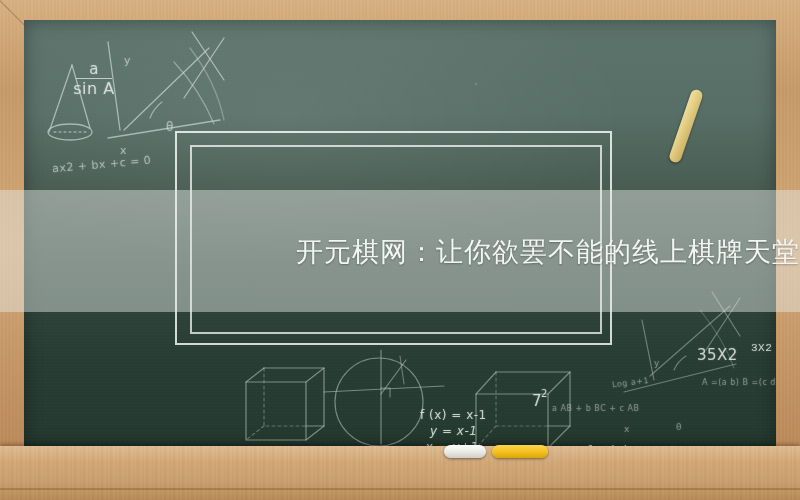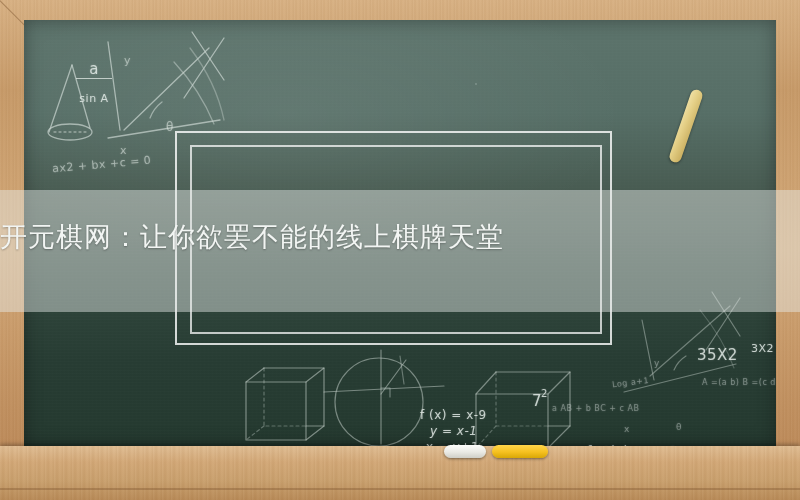--- a/index.html
+++ b/index.html
@@ -92,22 +92,22 @@
   .title-band {
     position: absolute;
     left: 0; right: 0;
     top: 190px; height: 122px;
     background: rgba(232,236,234,0.46);
     backdrop-filter: blur(0.5px);
   }
   .title-text {
     position: absolute;
     left: 0; right: 0;
-    top: 217px;
-    text-align: left;
+    top: 232px;
+    text-align: right;
     font-family: "DejaVu Sans", "Liberation Sans", sans-serif;
     font-size: 27px;
     line-height: 40px;
     letter-spacing: 1px;
     color: #f2f5f3;
     text-shadow: 0 1px 2px rgba(0,0,0,0.30);
   }
 
   
   .chalk-stick {
@@ -231,43 +231,43 @@
           <path d="M 626 356 L 706 286"></path>
           <path d="M 688 272 L 716 316"></path>
           <path d="M 716 278 L 682 330"></path>
           <path d="M 650 350 A 30 30 0 0 1 662 336"></path>
           <path d="M 676 290 Q 700 320 710 348" opacity="0.6"></path>
         </g>
       </svg>
 
       <div class="ctext" style="left:52px; top:40px; font-size:15px; text-align:center; width:36px;">a</div>
       <div style="position:absolute; left:52px; top:58px; width:36px; height:1px; background:rgba(233,240,236,0.72);"></div>
-      <div class="ctext" style="left:48px; top:72px; font-size:11px; text-align:center; width:44px;">sin A</div>
+      <div class="ctext" style="left:48px; top:59px; font-size:16px; text-align:center; width:44px;">sin A</div>
 
       <div class="ctext dim" style="left:28px; top:138px; font-size:11px; transform:rotate(-5deg);">ax2 + bx +c = 0</div>
 
       <div class="ctext dim" style="left:100px; top:34px; font-size:11px;">y</div>
       <div class="ctext dim" style="left:96px; top:124px; font-size:11px;">x</div>
       <div class="ctext dim" style="left:142px; top:100px; font-size:12px;">θ</div>
 
-      <div class="ctext" style="left:396px; top:388px; font-size:12px;">f (x)  =  x-9</div>
+      <div class="ctext" style="left:396px; top:388px; font-size:12px;">f (x)  =  x-1</div>
       <div class="ctext" style="left:406px; top:404px; font-size:12px;font-style:italic;">y  =  x-1</div>
       <div class="ctext" style="left:402px; top:420px; font-size:12px;">x  =  y+1</div>
 
       <div class="ctext" style="left:508px; top:372px; font-size:15px;">7</div>
       <div class="ctext" style="left:517px; top:368px; font-size:10px;">2</div>
 
       <div class="ctext faint" style="left:528px; top:384px; font-size:8px;">a AB + b BC + c AB</div>
 
       <div class="ctext" style="left:563px; top:423px; font-size:13px;">f ⁻¹(x)  =  x+1</div>
 
       <div class="ctext faint" style="left:588px; top:358px; font-size:8px; transform:rotate(-7deg);">Log a+1</div>
 
       <div class="ctext" style="left:673px; top:326px; font-size:15px;">35X2</div>
-      <div class="ctext" style="left:727px; top:322px; font-size:11px;">3X2</div>
+      <div class="ctext" style="left:727px; top:322px; font-size:11px;font-family:Liberation Mono, monospace;">3X2</div>
       <div class="ctext faint" style="left:678px; top:358px; font-size:8px;">A =(a b) B =(c d) ⁻¹=(e f)</div>
 
       <div class="ctext faint" style="left:630px; top:338px; font-size:9px;">y</div>
       <div class="ctext faint" style="left:652px; top:402px; font-size:9px;">θ</div>
       <div class="ctext faint" style="left:600px; top:404px; font-size:9px;">x</div>
     </div>
 
     <div class="chalk-stick chalk-float" style="left:656px; top:68px;"></div>
   </div>
 

